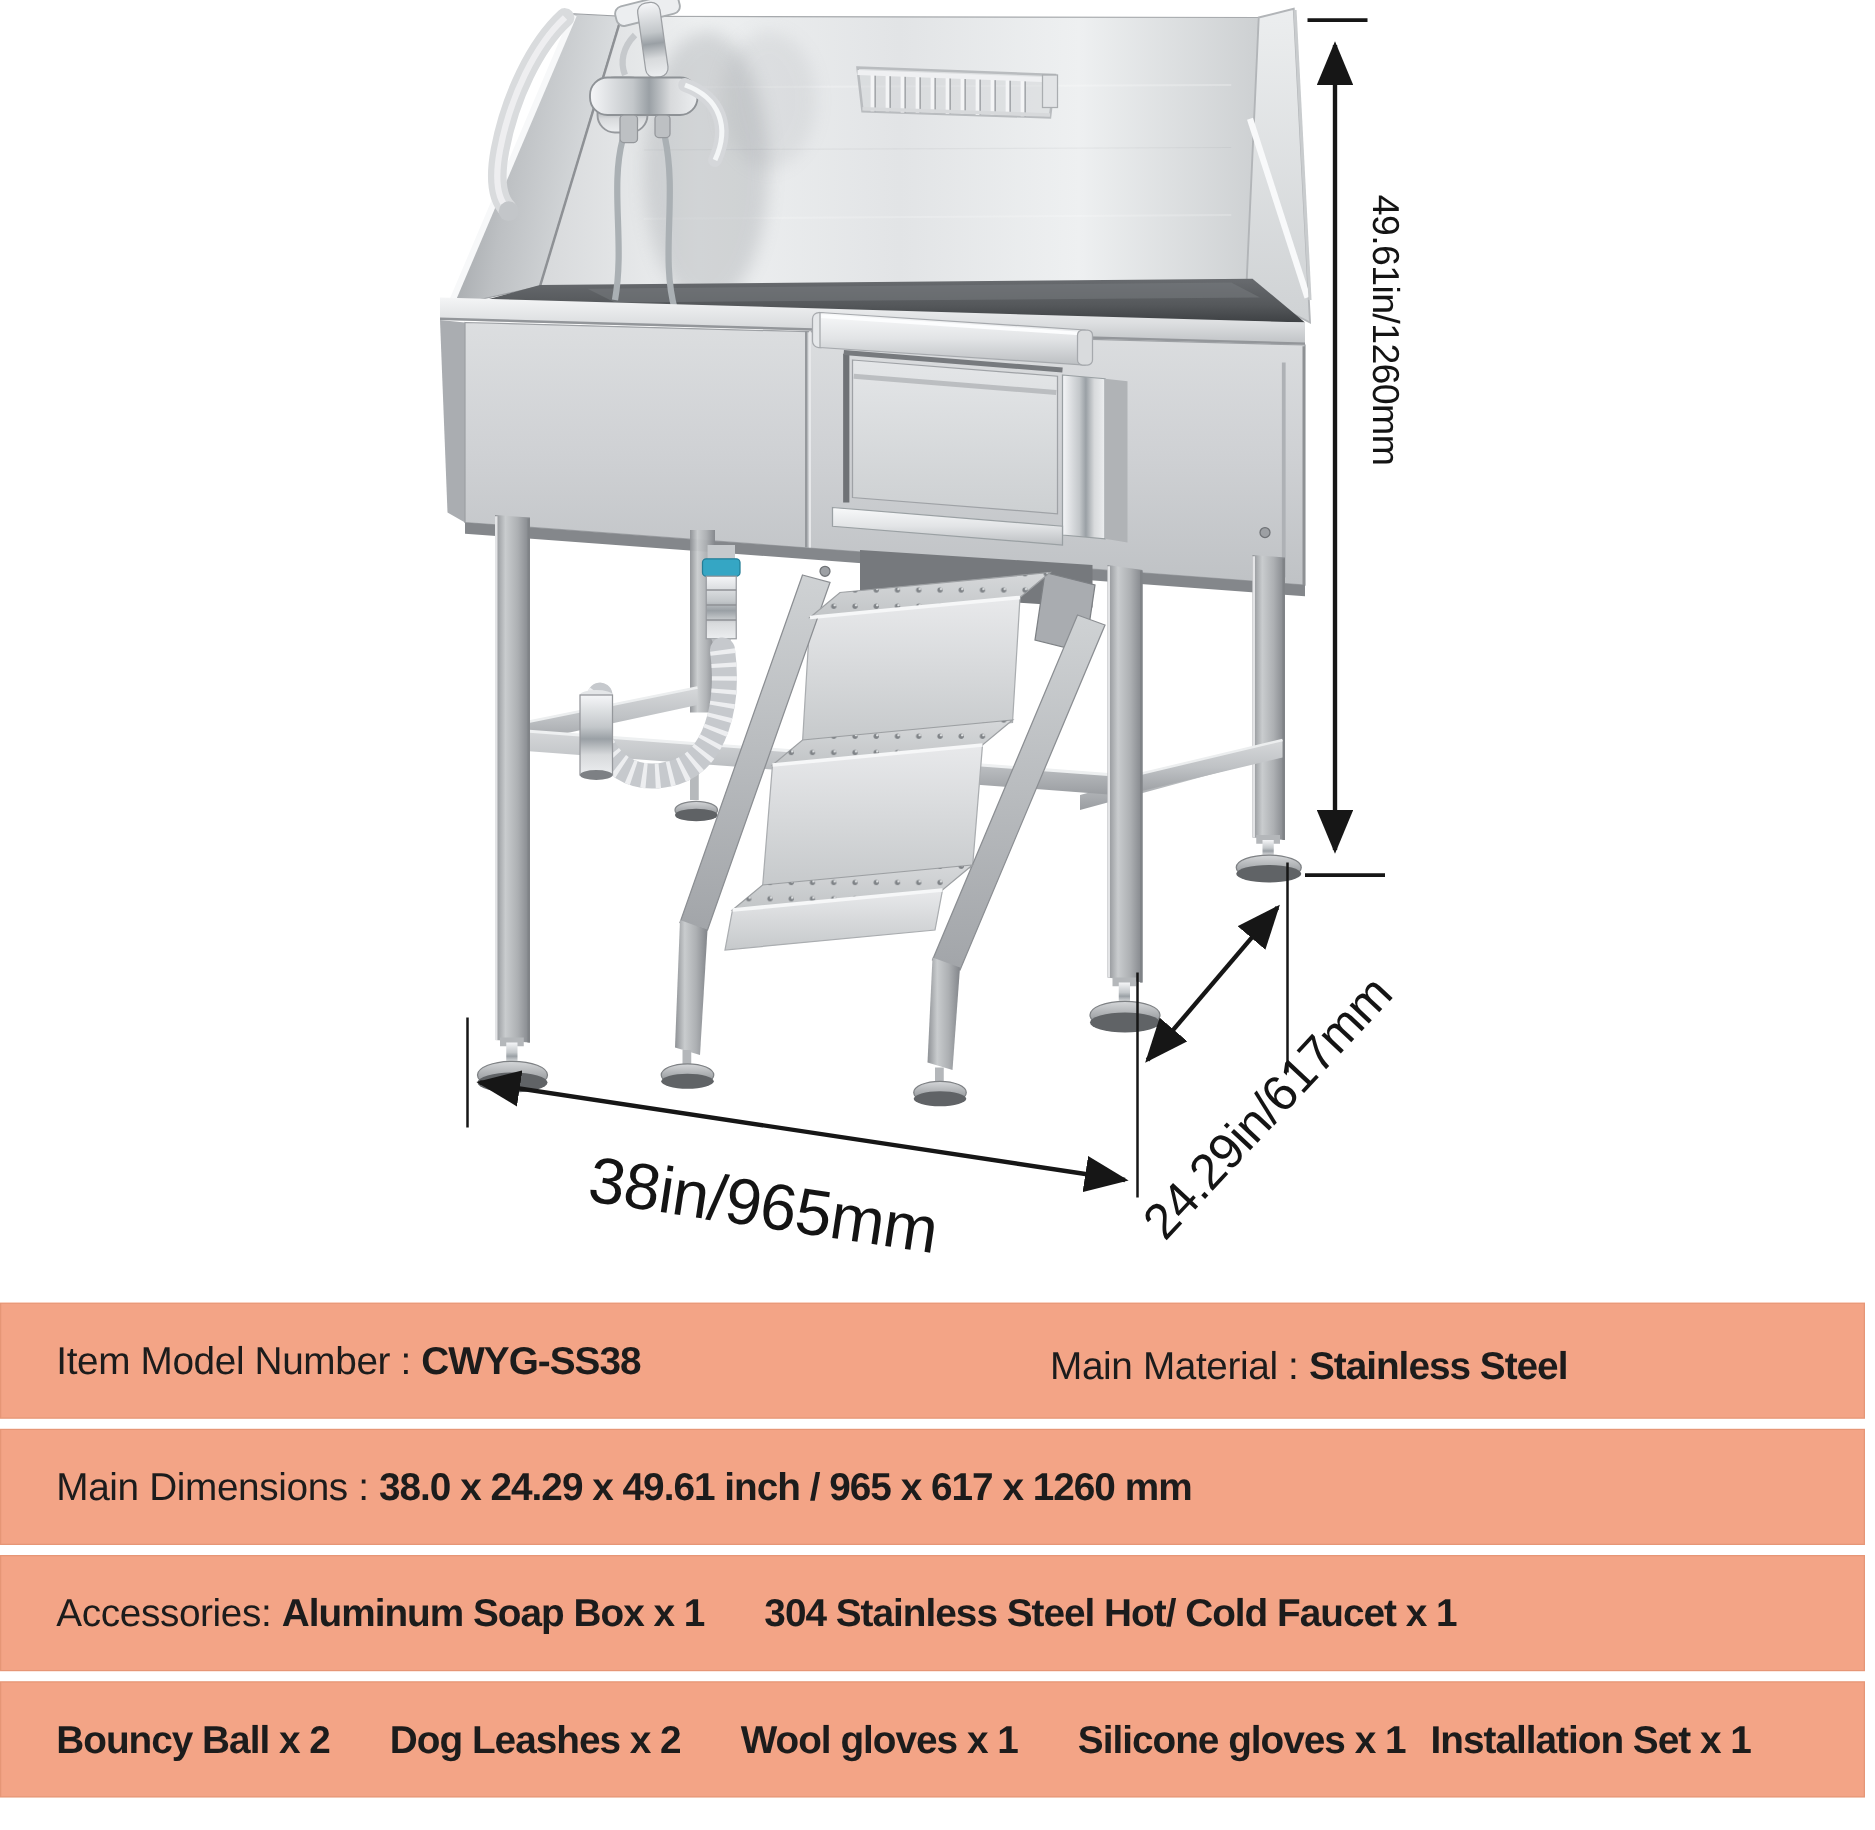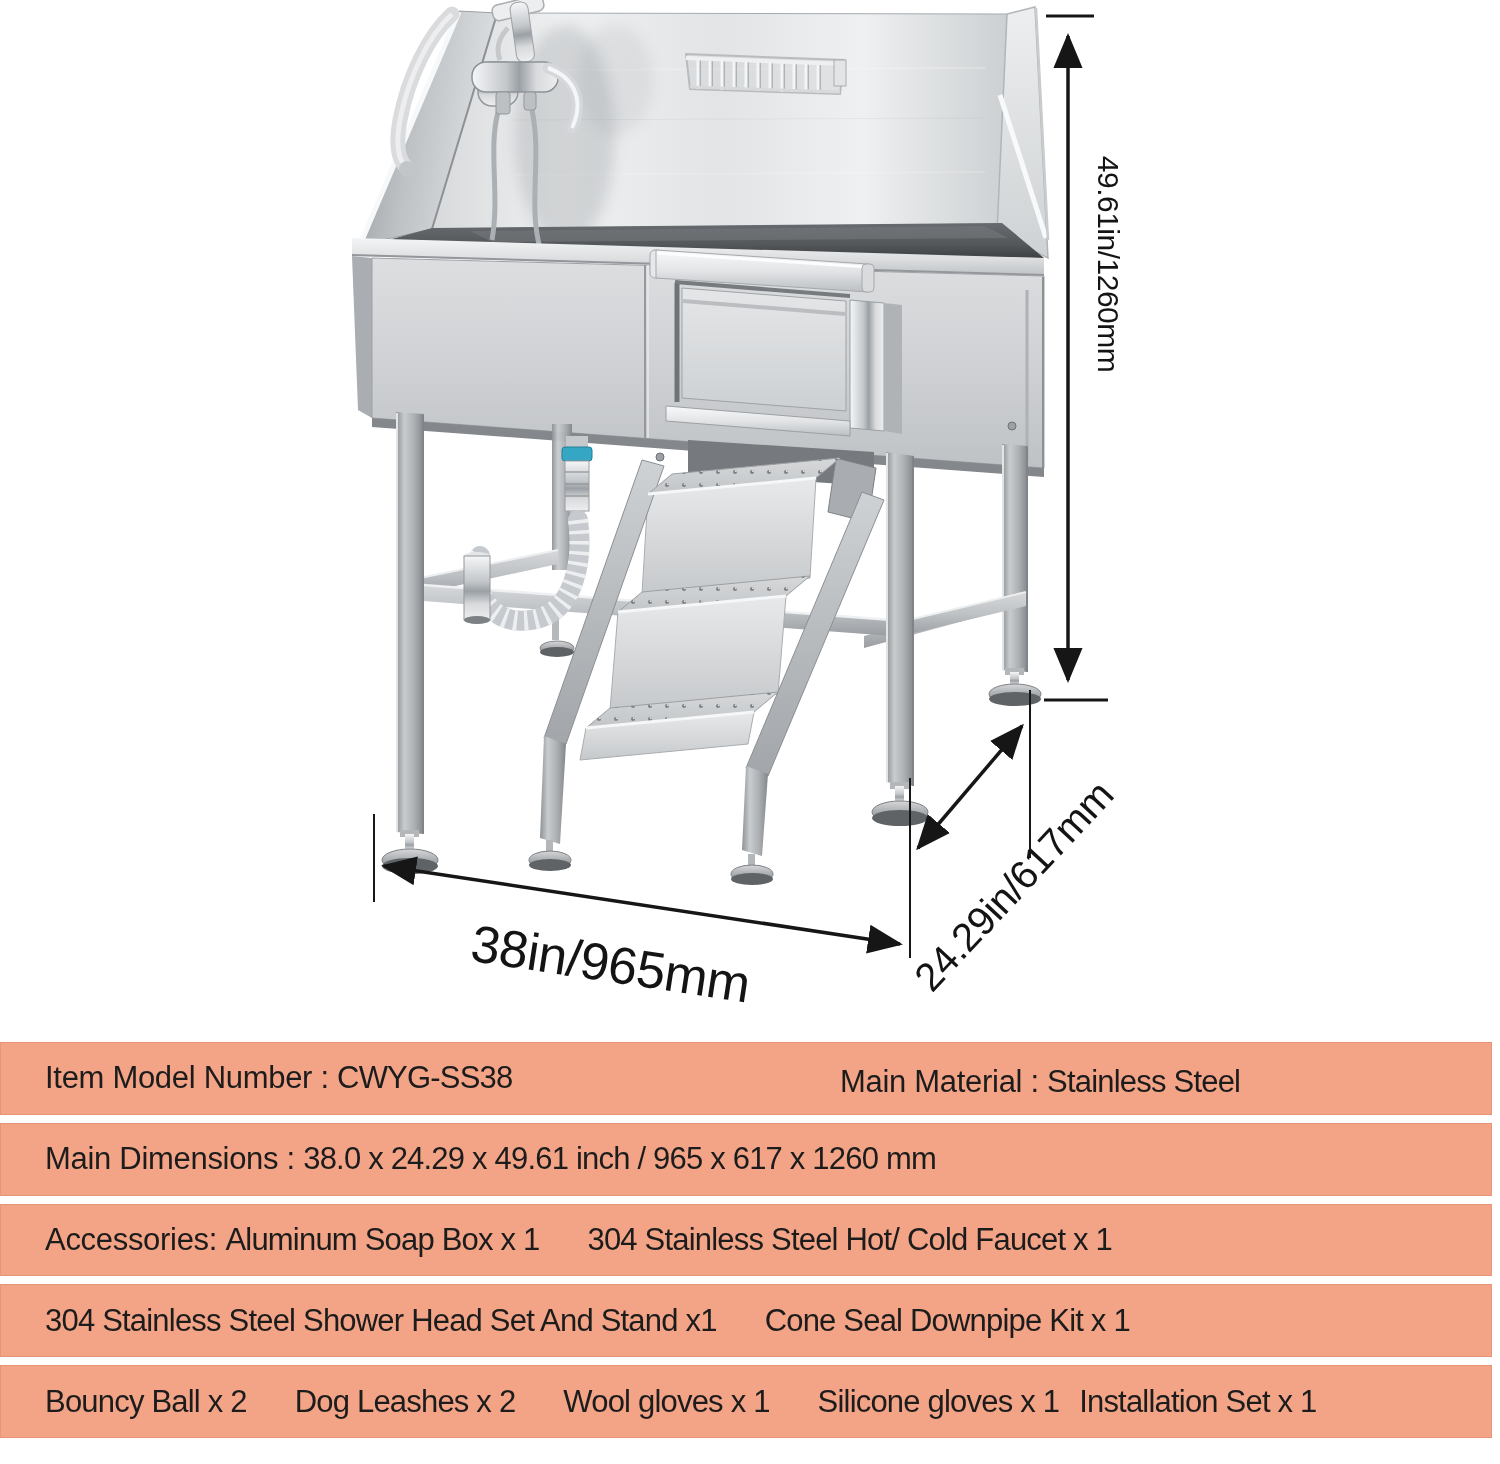--- a/index.html
+++ b/index.html
@@ -8,21 +8,21 @@
   .diagram{position:absolute;left:0;top:0;}
   .dim-text{fill:#141414;font-family:"Liberation Sans",sans-serif;letter-spacing:-0.5px;}
   .spec-table{position:absolute;left:0;top:1042px;width:1492px;height:396px;
               display:flex;flex-direction:column;gap:8px;}
   .spec-row{flex:1;background:#f3a486;position:relative;display:flex;align-items:center;
             padding-left:45px;box-sizing:border-box;font-size:31px;color:#1c1c1c;
             letter-spacing:-0.3px;box-shadow:inset 0 0 0 1px rgba(170,90,50,0.18);}
   .cell{display:flex;align-items:center;white-space:pre;}
   .cell.right{position:absolute;left:840px;top:4px;height:100%;}
   .seg{white-space:pre;}
-  .b{font-weight:400;letter-spacing:-0.8px;}
+  .b{font-weight:700;letter-spacing:-0.8px;}
   .g1{margin-left:48px;}
   .g2{margin-left:20px;}
 </style>
 </head>
 <body>
 
 <div class="canvas">
 
 <svg class="diagram" width="1500" height="1040" viewBox="0 0 1500 1040">
   <defs>
@@ -348,25 +348,20 @@
       <span class="seg">Main Dimensions : </span><span class="seg b">38.0 x 24.29 x 49.61 inch / 965 x 617 x 1260 mm</span>
     </div>
   </div>
 
   <div class="spec-row">
     <div class="cell">
       <span class="seg">Accessories: </span><span class="seg b">Aluminum Soap Box x 1</span><span class="seg b g1">304 Stainless Steel Hot/ Cold Faucet x 1</span>
     </div>
   </div>
 
-  <div class="spec-row">
-    <div class="cell">
-      <span class="seg b">304 Stainless Steel Shower Head Set And Stand x1</span><span class="seg b g1">Cone Seal Downpipe Kit x 1</span>
-    </div>
-  </div>
 
   <div class="spec-row">
     <div class="cell">
       <span class="seg b">Bouncy Ball x 2</span><span class="seg b g1">Dog Leashes x 2</span><span class="seg b g1">Wool gloves x 1</span><span class="seg b g1">Silicone gloves x 1</span><span class="seg b g2">Installation Set x 1</span>
     </div>
   </div>
 
 </div>
 </div>
 

